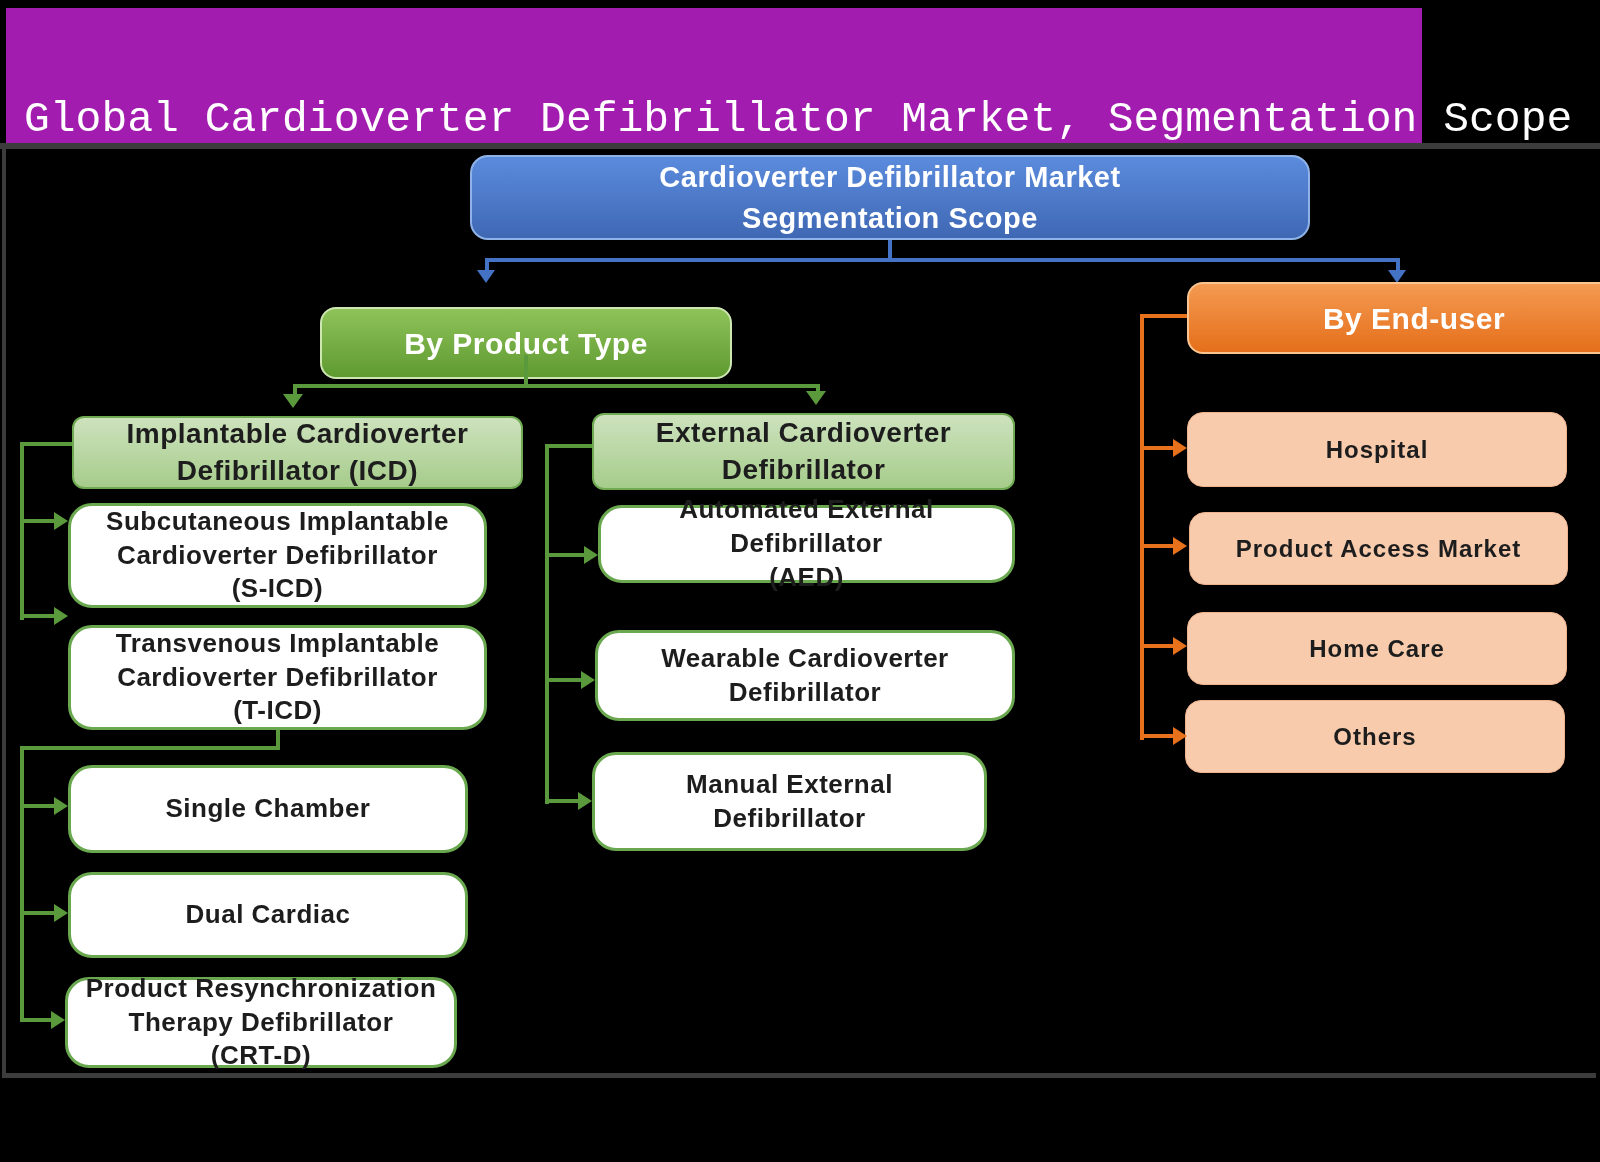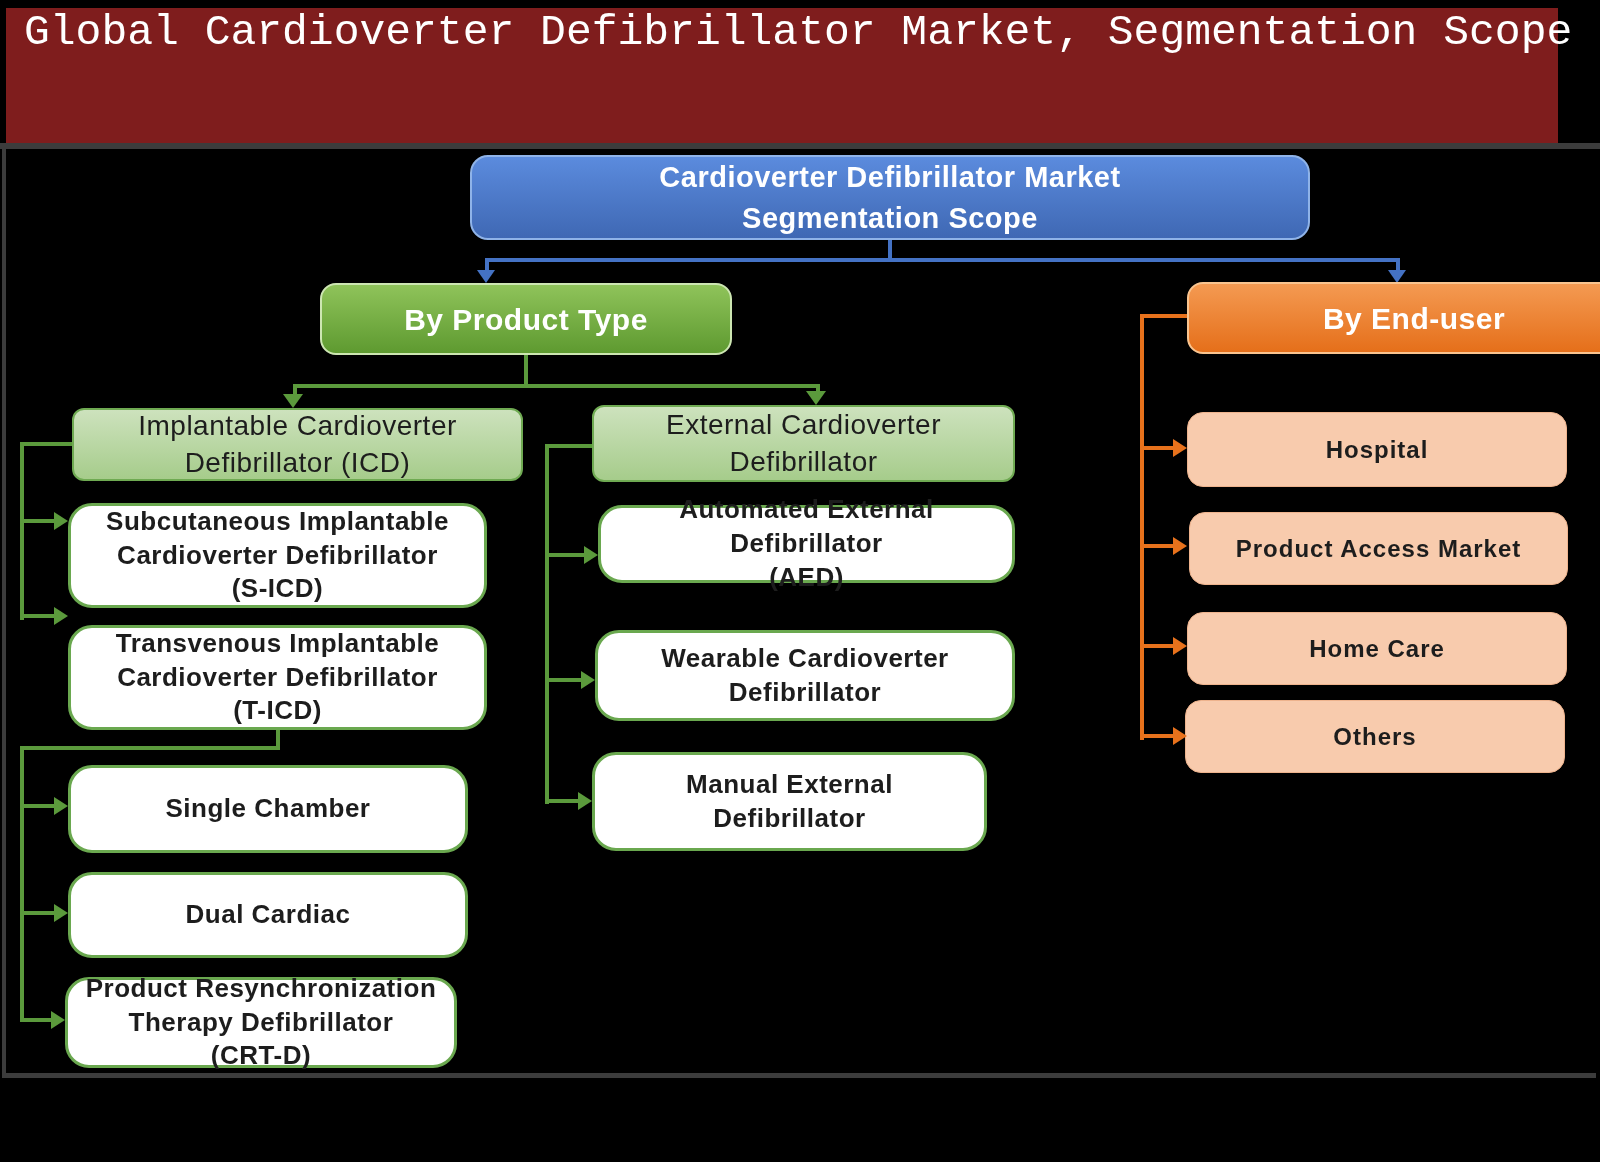--- a/index.html
+++ b/index.html
@@ -1,38 +1,38 @@
 <!DOCTYPE html>
 <html><head>
 <meta charset="utf-8">
 <style>
   html,body{margin:0;padding:0;background:#000;}
   body{width:1600px;height:1162px;position:relative;overflow:hidden;
        font-family:"Liberation Sans",sans-serif;}
   .abs{position:absolute;}
   
-  .header{left:6px;top:8px;width:1552px;height:136px;background:#7f1d1d;
-          display:flex;align-items:flex-start;}
+  .header{left:6px;top:8px;width:1416px;height:136px;background:#a21caf;
+          display:flex;align-items:flex-end;}
   .header-title{color:#fff;font-family:"Liberation Mono","DejaVu Sans Mono",monospace;
           font-size:43px;padding-left:18px;white-space:nowrap;letter-spacing:0px;}
   
   .frame{background:#3c3c3c;}
   
   .box{position:absolute;display:flex;align-items:center;justify-content:center;
        text-align:center;white-space:pre-line;color:#1d1d1d;line-height:1.3;
        letter-spacing:0.5px;box-sizing:border-box;}
   .root{background:linear-gradient(180deg,#5b8bdd 0%,#3f68b4 100%);
         border:2px solid #8fb3e8;border-radius:18px;color:#fff;font-weight:bold;
         font-size:29px;line-height:1.4;}
   .cat-green{background:linear-gradient(180deg,#8fc35a 0%,#5e9a30 100%);
-        border:2px solid #cde6b2;border-radius:16px;color:#fff;font-weight:bold;font-size:30px;}
+        border:2px solid #cde6b2;border-radius:16px;color:#fff;font-weight:bold;font-size:30px;margin-top:24px;}
   .cat-orange{background:linear-gradient(180deg,#f49a52 0%,#e56f1a 100%);
         border:2px solid #f9c48f;border-radius:16px;color:#fff;font-weight:bold;font-size:30px;}
   .lightgreen{background:linear-gradient(180deg,#cde2bd 0%,#a6cc8b 100%);
-        border:2px solid #6faa52;border-radius:12px;font-weight:400;font-size:28px;}
+        border:2px solid #6faa52;border-radius:12px;font-weight:700;font-size:28px;margin-top:8px;}
   .white{background:#fff;border:3px solid #6aa84f;border-radius:24px;
         font-weight:600;font-size:26px;}
   .peach{background:#f8cbad;border:1px solid #eeb38d;border-radius:16px;
         font-weight:600;font-size:24px;letter-spacing:1px;}
   
   .line{position:absolute;}
   .g{background:#5b9a3c;}
   .o{background:#e8721c;}
   .b{background:#4472c4;}
   .arr{position:absolute;width:0;height:0;background:none!important;}

